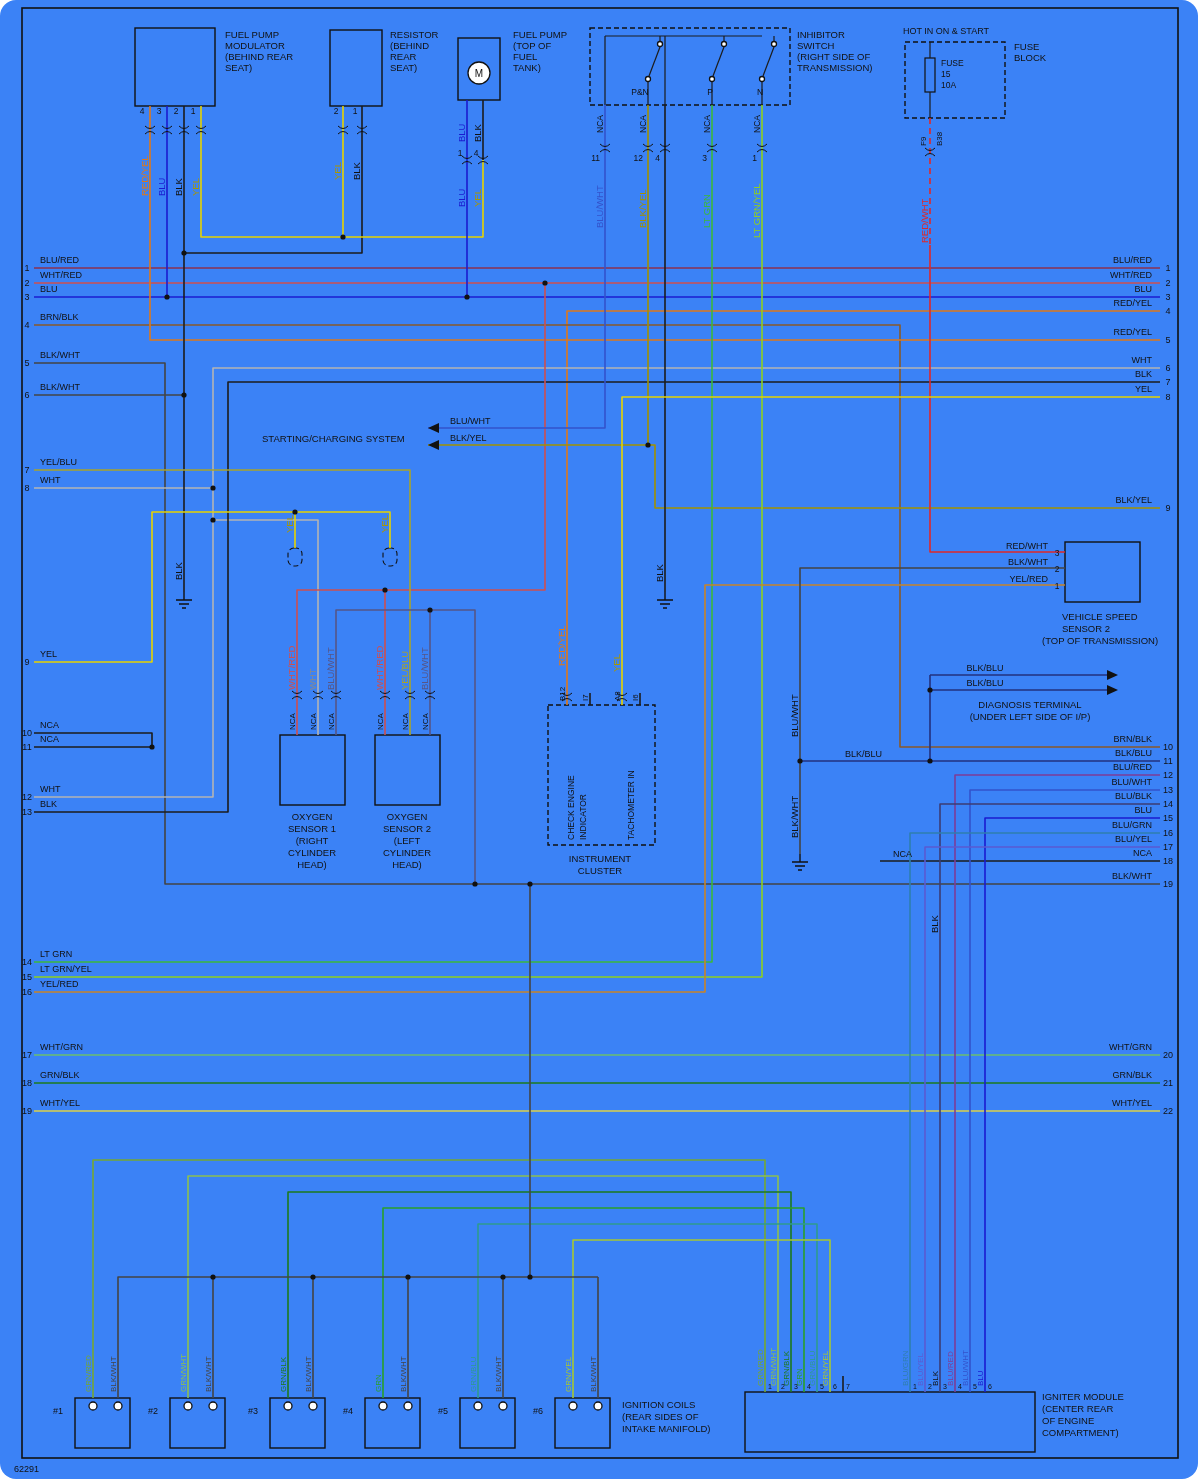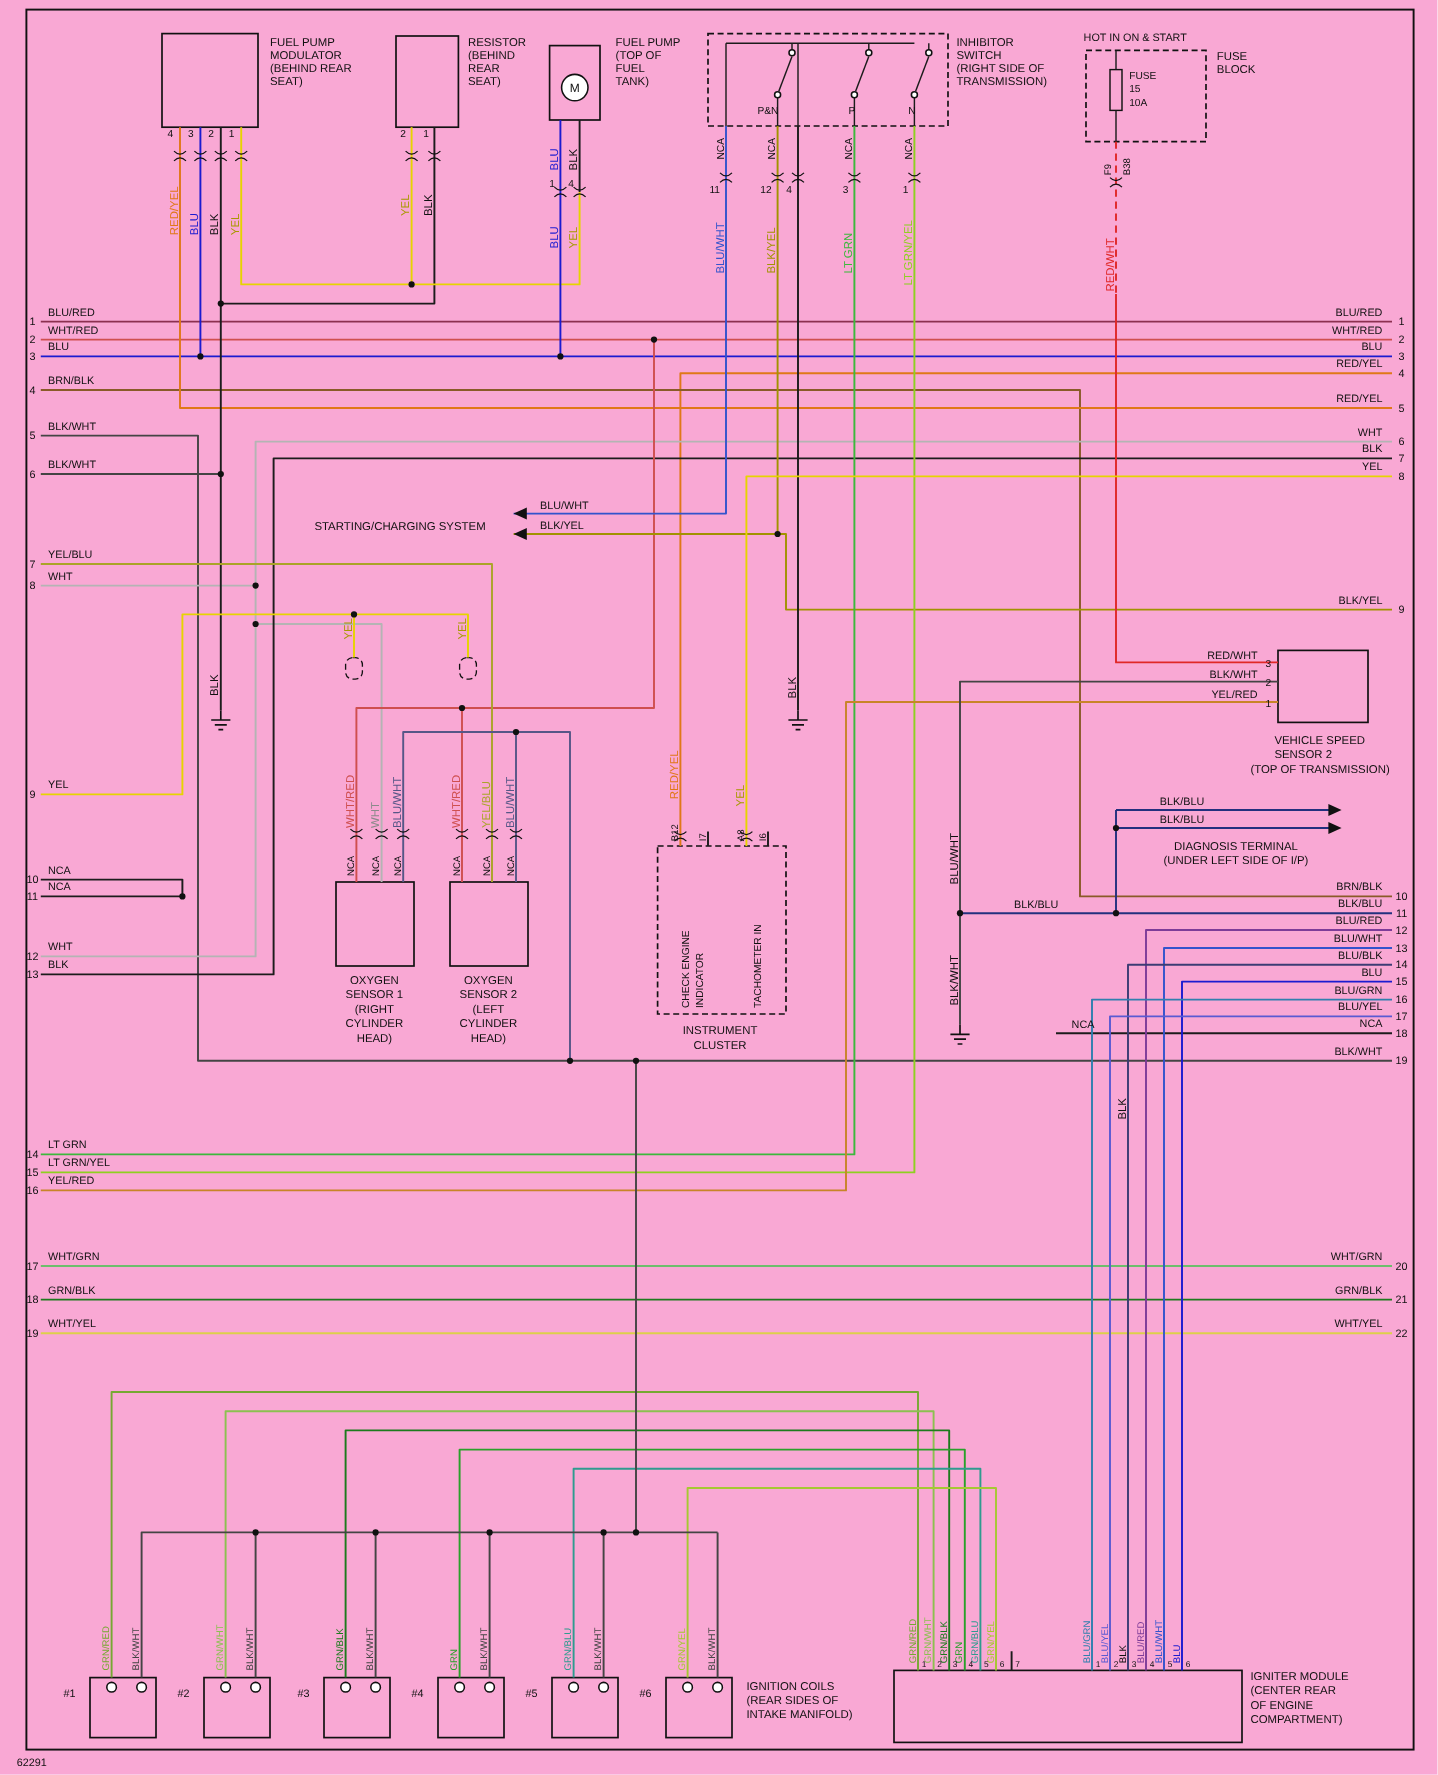--- a/index.html
+++ b/index.html
@@ -1,16 +1,16 @@
 <!DOCTYPE html>
 <html><head>
 <meta charset="utf-8">
 <style>
   html,body{margin:0;padding:0;background:#ffffff;}
-  .diagram-wrap{width:1198px;height:1479px;background:#f9a8d4;overflow:hidden;}
+  .diagram-wrap{width:1198px;height:1479px;background:#3b82f6;overflow:hidden;border-radius:16px;}
   svg{display:block;}
   svg text{font-family:"Liberation Sans","DejaVu Sans",sans-serif;}
 </style>
 </head>
 <body>
 
 <div class="diagram-wrap">
   <svg id="diagram-svg" width="1198" height="1479" viewBox="0 0 1198 1479" xmlns="http://www.w3.org/2000/svg">
       <rect x="22" y="8" width="1156" height="1450" fill="none" stroke="#111111" stroke-width="1.6"></rect>
       <rect x="135" y="28" width="80" height="78" fill="none" stroke="#111111" stroke-width="1.4"></rect>

